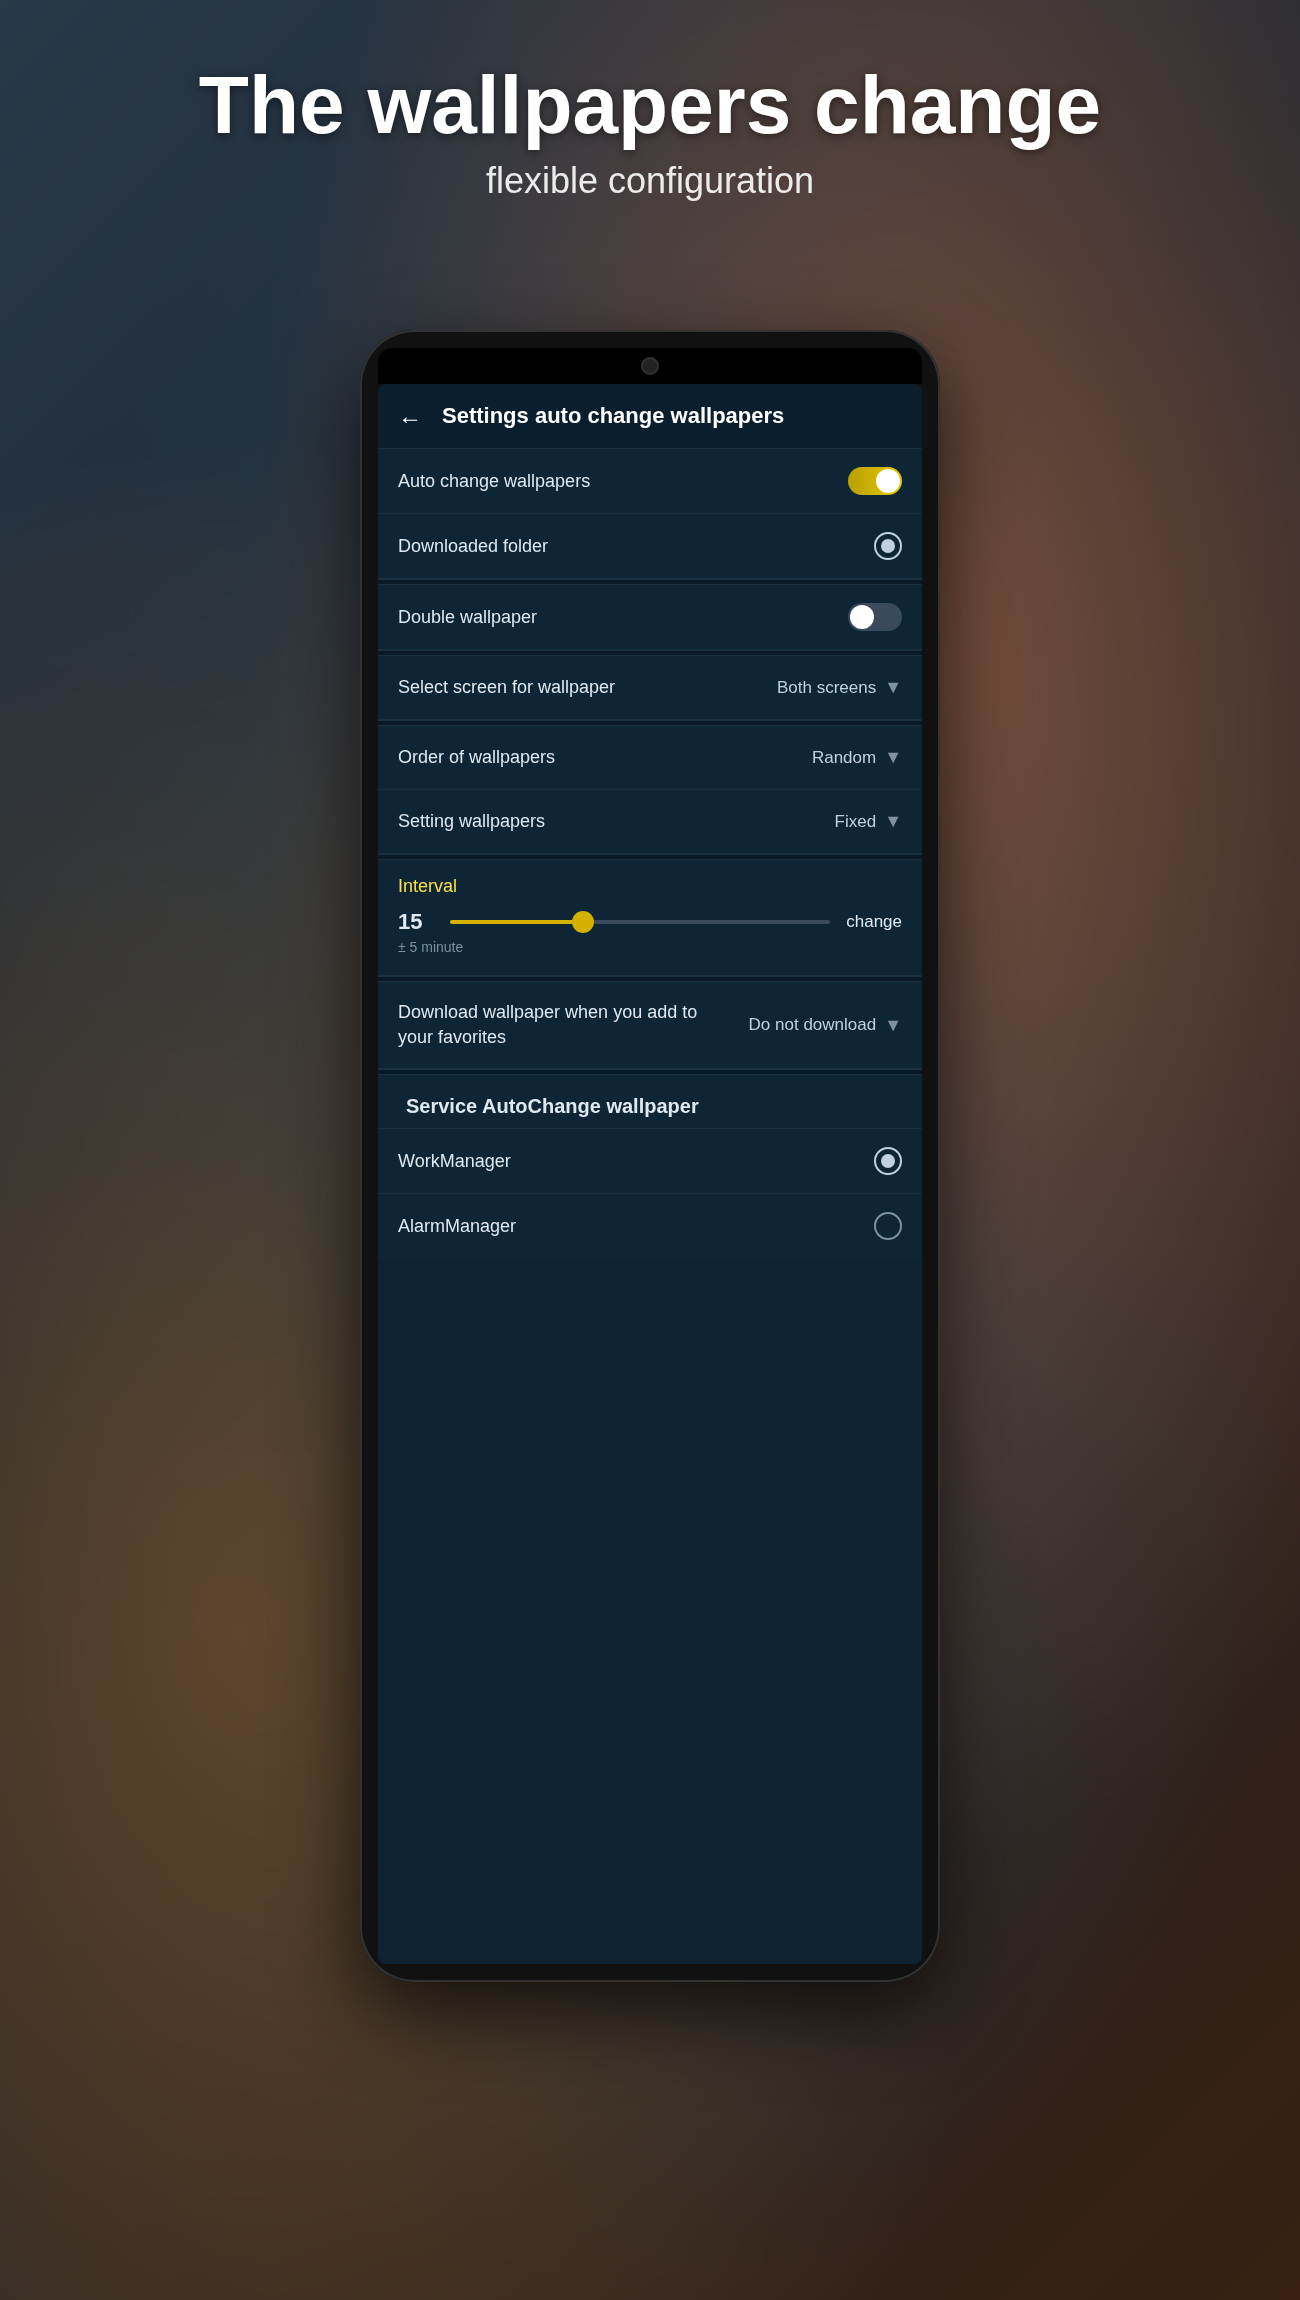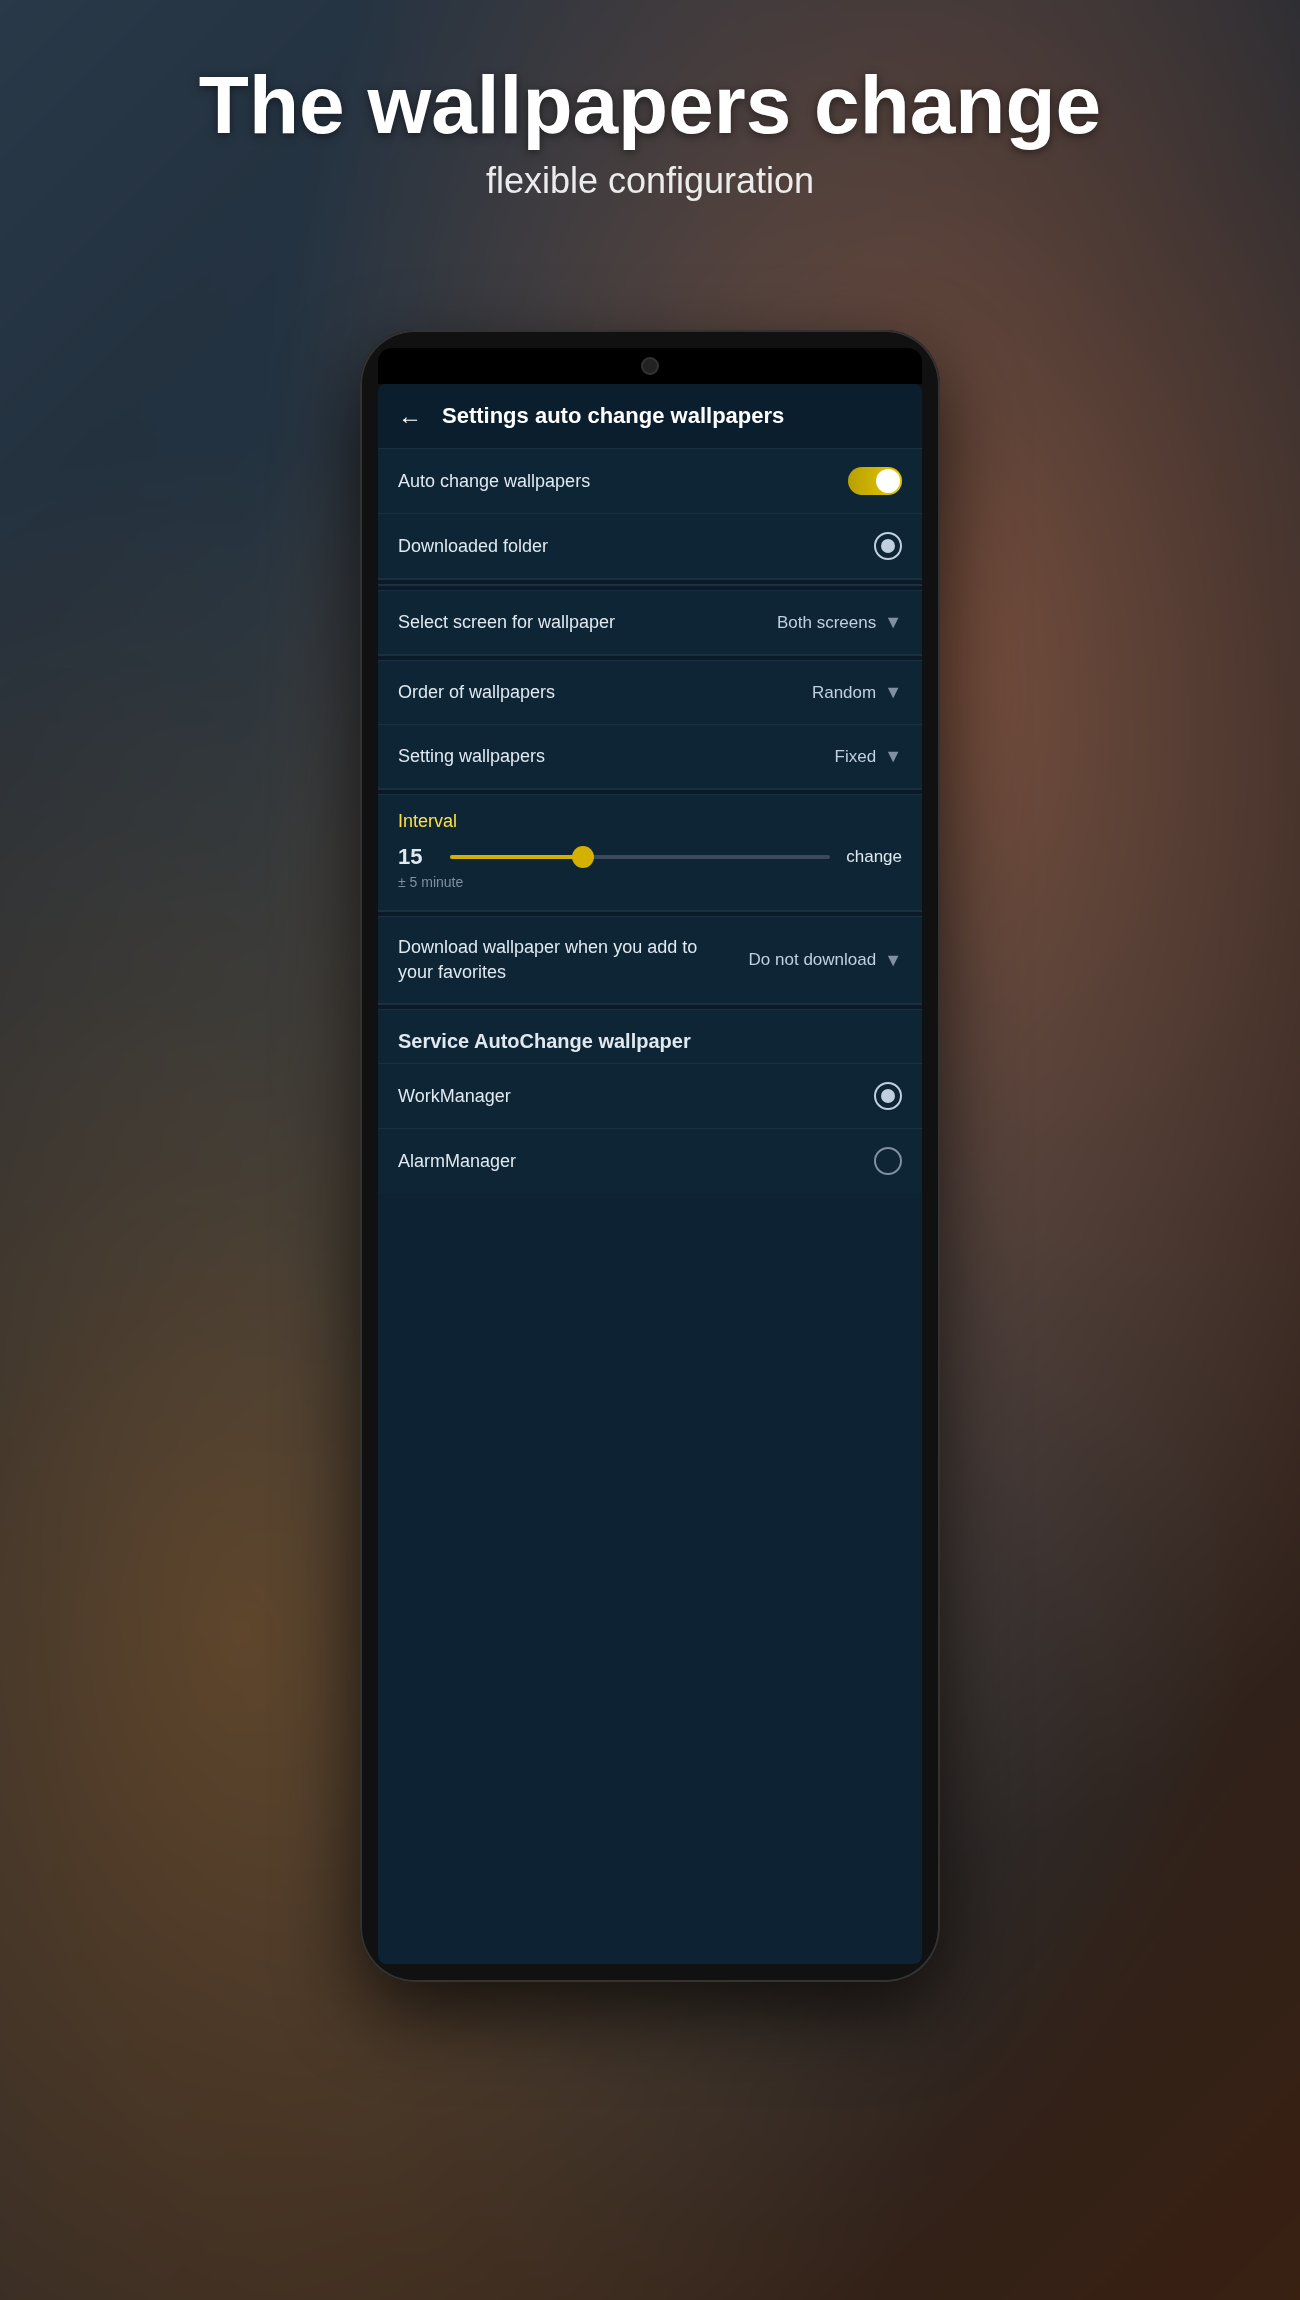--- a/index.html
+++ b/index.html
@@ -299,21 +299,21 @@
     .download-label {
       color: #e0e8f0;
       font-size: 18px;
       flex: 1;
       padding-right: 12px;
       line-height: 1.4;
     }
 
     
     .section-header {
-      padding: 20px 20px 10px;
+      padding: 20px 28px 10px;
       color: #e0e8f0;
       font-size: 20px;
       font-weight: 600;
       border-bottom: 1px solid #1a3040;
     }
   </style>
 </head>
 <body>
 
 <div class="bg"></div>
@@ -348,20 +348,26 @@
 
         <div class="setting-item">
           <span class="setting-label">Downloaded folder</span>
           <div class="radio-btn selected">
             <div class="radio-inner"></div>
           </div>
         </div>
 
         <div class="section-divider"></div>
 
+        <div class="setting-item">
+          <span class="setting-label">Double wallpaper</span>
+          <div class="toggle-switch off">
+            <div class="toggle-knob"></div>
+          </div>
+        </div>
 
         <div class="section-divider"></div>
 
         <div class="setting-item">
           <span class="setting-label">Select screen for wallpaper</span>
           <div class="dropdown">
             <span>Both screens</span>
             <span class="dropdown-arrow">▼</span>
           </div>
         </div>

